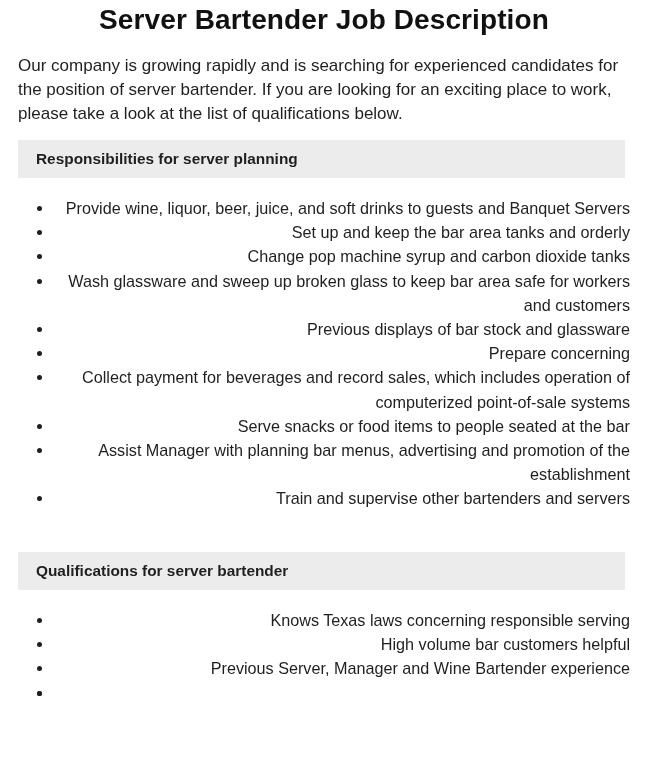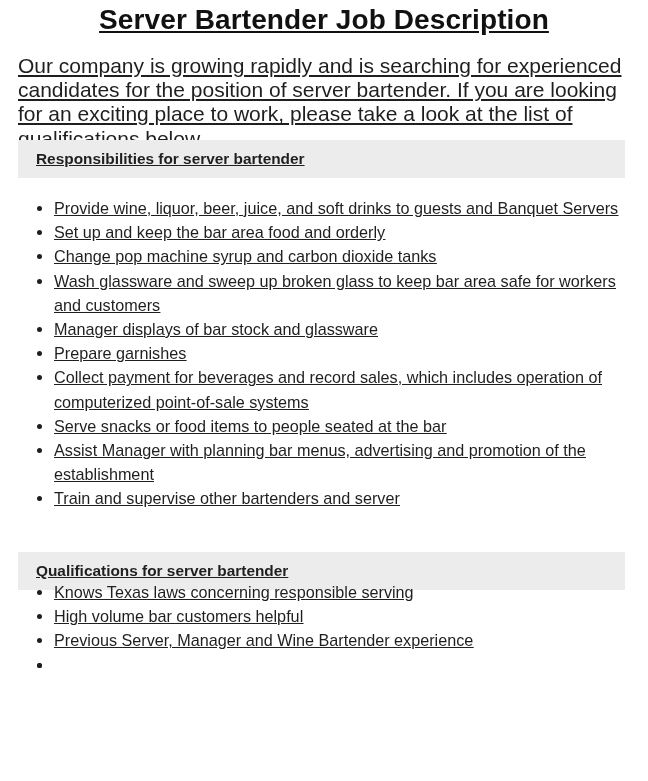--- a/index.html
+++ b/index.html
@@ -1,35 +1,35 @@
 <!DOCTYPE html>
 <html><head>
   <meta charset="utf-8">
   <style>
-    * { box-sizing: border-box; margin: 0; padding: 0; text-decoration: underline; }
+    * { box-sizing: border-box; margin: 0; padding: 0; }
     html, body { width: 648px; height: 781px; background: #ffffff; overflow: hidden; }
     body {
       font-family: "Liberation Sans", "DejaVu Sans", sans-serif;
       color: #1a1a1a;
       position: relative;
     }
     .page-title {
       position: absolute;
       left: 0; top: 2px; width: 648px;
       text-align: center;
       font-size: 28px;
       font-weight: bold;
       color: #111111;
       letter-spacing: 0.1px;
       line-height: 36px;
     }
     .intro {
       position: absolute;
       left: 18px; top: 54px; width: 612px;
-      font-size: 21px;
+      font-size: 17px;
       line-height: 24.2px;
       color: #1f1f1f;
     }
     .section-header {
       position: absolute;
       left: 18px; width: 607px; height: 38px;
       background: #ececec;
       padding-left: 18px;
       font-size: 15.4px;
       font-weight: bold;
@@ -40,52 +40,53 @@
       position: absolute;
       left: 18px; width: 612px;
       list-style: none;
     }
     .list li {
       position: relative;
       padding-left: 36px;
       font-size: 16.2px;
       line-height: 24.2px;
       color: #1f1f1f;
+      text-align: right;
     }
     .list li .bullet {
       position: absolute;
       left: 19px; top: 10px;
       width: 5px; height: 5px;
       border-radius: 50%;
       background: #1f1f1f;
     }
   </style>
 </head>
 <body>
 
 <h1 class="page-title">Server Bartender Job Description</h1>
 
 <p class="intro">Our company is growing rapidly and is searching for experienced candidates for the position of server bartender. If you are looking for an exciting place to work, please take a look at the list of qualifications below.</p>
 
-<div class="section-header" style="top:140px;">Responsibilities for server bartender</div>
+<div class="section-header" style="top:140px;">Responsibilities for server planning</div>
 
 <ul class="list" style="top:196px;">
   <li><span class="bullet"></span><span>Provide wine, liquor, beer, juice, and soft drinks to guests and Banquet Servers</span></li>
-  <li><span class="bullet"></span><span>Set up and keep the bar area food and orderly</span></li>
+  <li><span class="bullet"></span><span>Set up and keep the bar area tanks and orderly</span></li>
   <li><span class="bullet"></span><span>Change pop machine syrup and carbon dioxide tanks</span></li>
   <li><span class="bullet"></span><span>Wash glassware and sweep up broken glass to keep bar area safe for workers and customers</span></li>
-  <li><span class="bullet"></span><span>Manager displays of bar stock and glassware</span></li>
-  <li><span class="bullet"></span><span>Prepare garnishes</span></li>
+  <li><span class="bullet"></span><span>Previous displays of bar stock and glassware</span></li>
+  <li><span class="bullet"></span><span>Prepare concerning</span></li>
   <li><span class="bullet"></span><span>Collect payment for beverages and record sales, which includes operation of computerized point-of-sale systems</span></li>
   <li><span class="bullet"></span><span>Serve snacks or food items to people seated at the bar</span></li>
   <li><span class="bullet"></span><span>Assist Manager with planning bar menus, advertising and promotion of the establishment</span></li>
-  <li><span class="bullet"></span><span>Train and supervise other bartenders and server</span></li>
+  <li><span class="bullet"></span><span>Train and supervise other bartenders and servers</span></li>
 </ul>
 
 <div class="section-header" style="top:552px;">Qualifications for server bartender</div>
 
-<ul class="list" style="top:580px;">
+<ul class="list" style="top:608px;">
   <li><span class="bullet"></span><span>Knows Texas laws concerning responsible serving</span></li>
   <li><span class="bullet"></span><span>High volume bar customers helpful</span></li>
   <li><span class="bullet"></span><span>Previous Server, Manager and Wine Bartender experience</span></li>
   <li><span class="bullet"></span></li>
   <li><span class="bullet"></span></li>
 </ul>
 
 </body></html>

